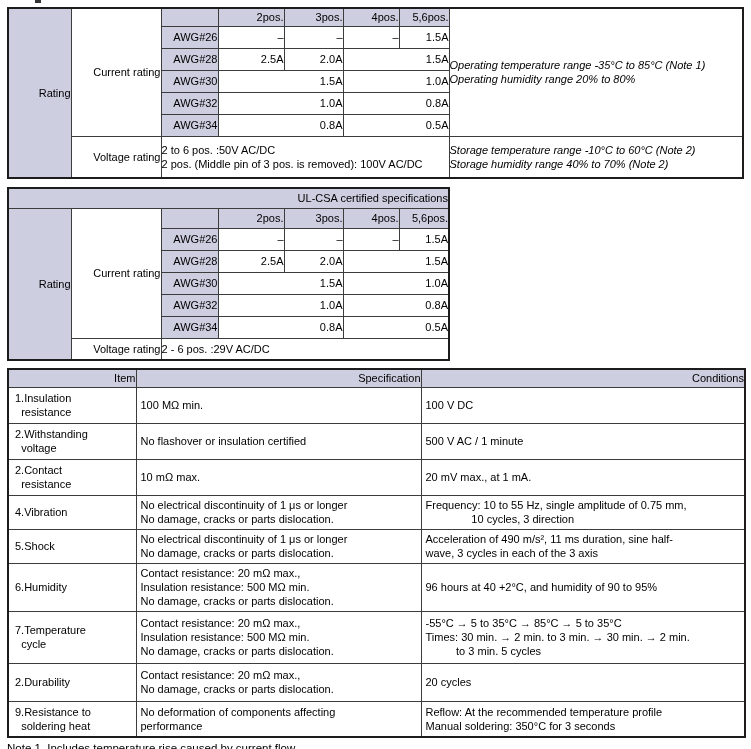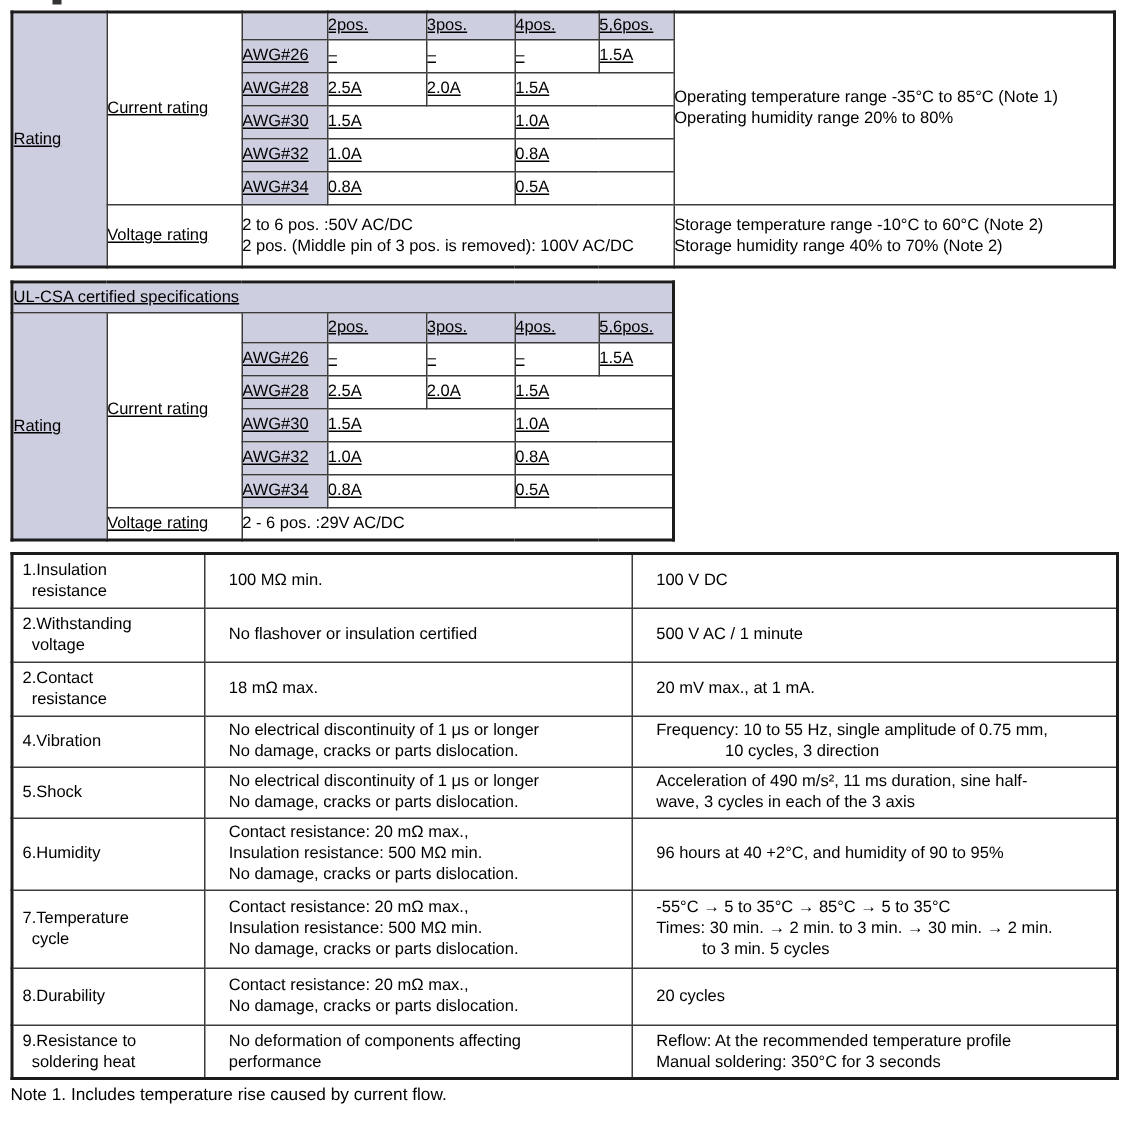--- a/index.html
+++ b/index.html
@@ -22,29 +22,29 @@
   }
   table.grid td {
     border: 1px solid #3c3c3c;
     font-size: 11px;
     line-height: 14px;
     padding: 0;
     vertical-align: middle;
     overflow: hidden;
   }
   .lav { background: #cdcee0; }
-  .ctr { text-align: left; text-decoration: underline; }
+  .ctr { text-align: right; }
   .pre { white-space: pre-wrap; }
-  .note { padding-left: 5px; line-height: 20px; }
+  .note { padding-left: 5px; line-height: 20px; font-style: italic; }
   .vtext { padding-left: 5px; line-height: 17px; }
   .t2 { margin-top: 8px; }
   .t3 { margin-top: 7px; }
   .t3 td { line-height: 16px; }
   .t3 td.item { padding-left: 6px; }
-  .t3 td.spec, .t3 td.cond { padding-left: 16px; margin-top: 27px; }
+  .t3 td.spec, .t3 td.cond { padding-left: 4px; margin-top: 27px; }
   tr.h18 { height: 18px; }
   tr.h20 { height: 20px; }
   tr.h22 { height: 22px; }
   tr.h42 { height: 42px; }
   .footnote {
     margin-top: 4px;
     font-size: 11.5px;
   }
 </style>
 </head>
@@ -172,36 +172,41 @@
     </tbody>
   </table>
 
   <table class="grid t3">
     <colgroup>
       <col style="width:128px">
         <col style="width:285px">
         <col style="width:324px">
     </colgroup>
     <tbody>
+      <tr class="h18">
+        <td class="lav ctr">Item</td>
+        <td class="lav ctr">Specification</td>
+        <td class="lav ctr">Conditions</td>
+      </tr>
       <tr style="height:36px">
         <td class="item pre">1.Insulation
   resistance</td>
         <td class="spec pre">100 MΩ min.</td>
         <td class="cond pre">100 V DC</td>
       </tr>
       <tr style="height:36px">
         <td class="item pre">2.Withstanding
   voltage</td>
         <td class="spec pre">No flashover or insulation certified</td>
         <td class="cond pre">500 V AC / 1 minute</td>
       </tr>
       <tr style="height:36px">
         <td class="item pre">2.Contact
   resistance</td>
-        <td class="spec pre">18 mΩ max.</td>
+        <td class="spec pre">10 mΩ max.</td>
         <td class="cond pre">20 mV max., at 1 mA.</td>
       </tr>
       <tr style="height:34px">
         <td class="item pre">4.Vibration</td>
         <td class="spec pre">No electrical discontinuity of 1 μs or longer
 No damage, cracks or parts dislocation.</td>
         <td class="cond pre">Frequency: 10 to 55 Hz, single amplitude of 0.75 mm,
                10 cycles, 3 direction</td>
       </tr>
       <tr style="height:34px">
@@ -222,21 +227,21 @@
         <td class="item pre">7.Temperature
   cycle</td>
         <td class="spec pre">Contact resistance: 20 mΩ max.,
 Insulation resistance: 500 MΩ min.
 No damage, cracks or parts dislocation.</td>
         <td class="cond pre">-55°C → 5 to 35°C → 85°C → 5 to 35°C
 Times: 30 min. → 2 min. to 3 min. → 30 min. → 2 min.
           to 3 min. 5 cycles</td>
       </tr>
       <tr style="height:38px">
-        <td class="item pre">8.Durability</td>
+        <td class="item pre">2.Durability</td>
         <td class="spec pre">Contact resistance: 20 mΩ max.,
 No damage, cracks or parts dislocation.</td>
         <td class="cond pre">20 cycles</td>
       </tr>
       <tr style="height:36px">
         <td class="item pre">9.Resistance to
   soldering heat</td>
         <td class="spec pre">No deformation of components affecting
 performance</td>
         <td class="cond pre">Reflow: At the recommended temperature profile

